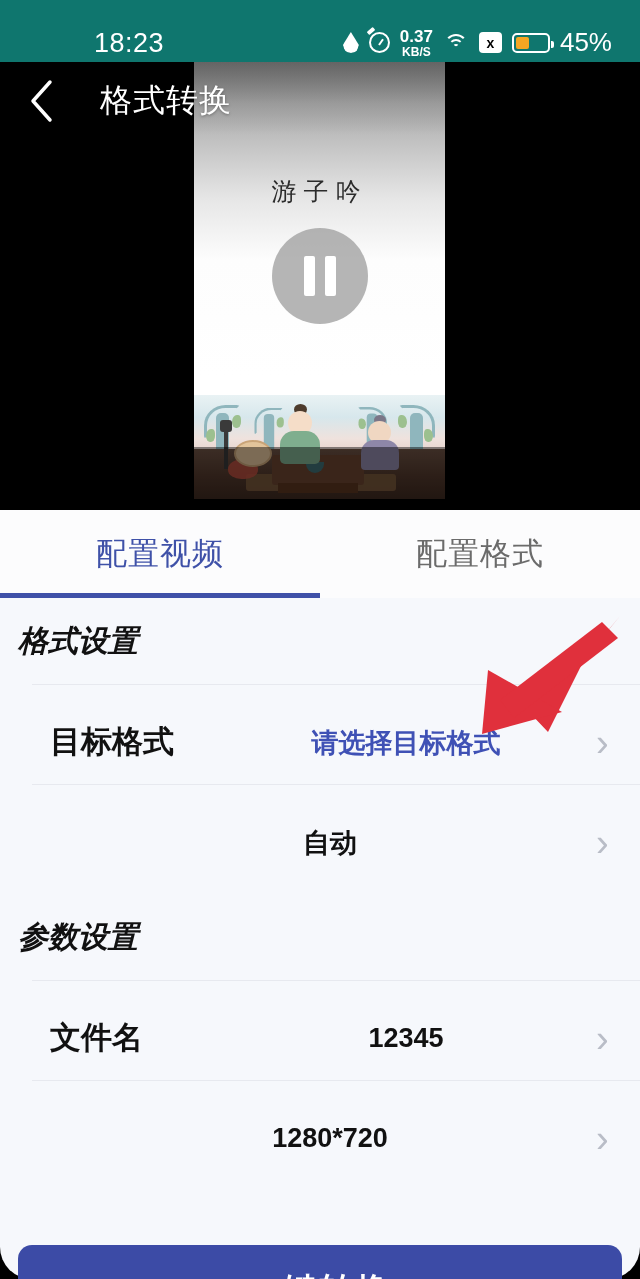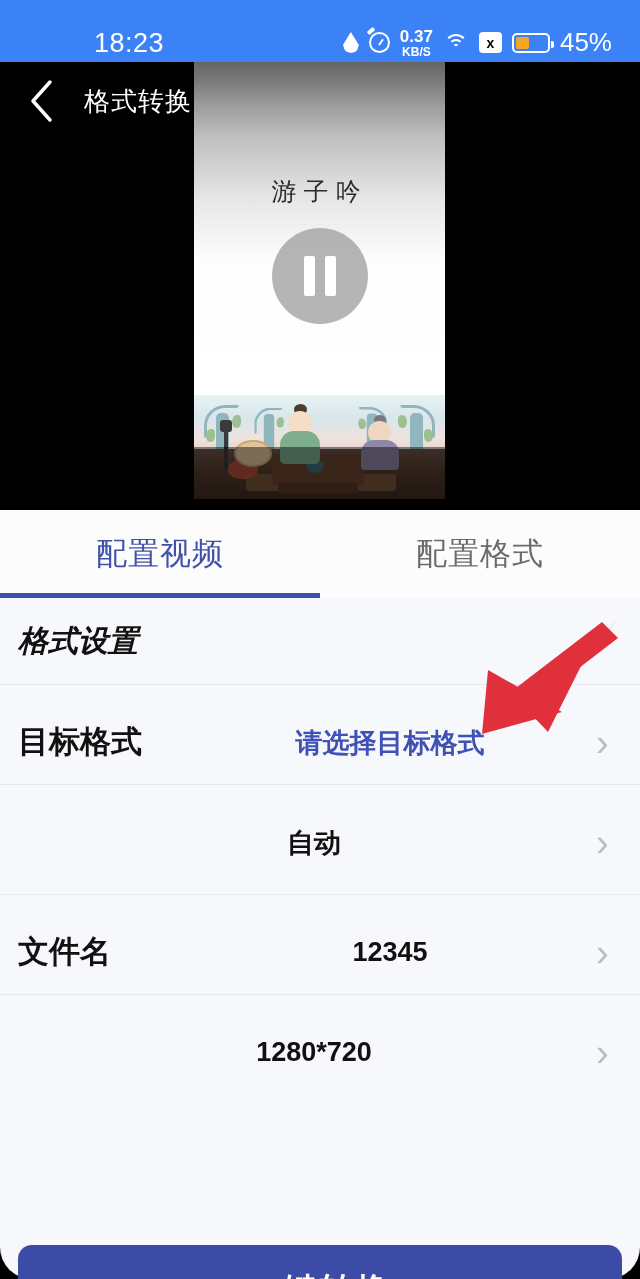--- a/index.html
+++ b/index.html
@@ -6,21 +6,21 @@
   html, body {
     width:640px; height:1279px; overflow:hidden;
     background:#000;
     font-family:"Liberation Sans","DejaVu Sans",sans-serif;
   }
   #app { position:relative; width:640px; height:1279px; background:#000; overflow:hidden; }
 
   
   .statusbar{
     position:absolute; left:0; top:0; width:640px; height:62px;
-    background:#3b82f6; color:#fff; z-index:40;
+    background:#0f766e; color:#fff; z-index:40;
     display:flex; align-items:center;
   }
   .sb-time{ position:absolute; left:94px; top:28px; font-size:27px; letter-spacing:.5px; }
   .sb-right{ position:absolute; right:28px; top:27px; display:flex; align-items:center; gap:10px; }
   .ic-drop{ width:16px; height:21px; background:#fff;
     border-radius:50% 50% 50% 50% / 62% 62% 38% 38%;
     clip-path:polygon(50% 0%, 100% 62%, 86% 95%, 50% 100%, 14% 95%, 0% 62%); }
   .ic-alarm{ position:relative; width:21px; height:21px; border:2.5px solid #fff; border-radius:50%; }
   .ic-alarm:before{ content:""; position:absolute; left:50%; top:4px; width:2px; height:7px; background:#fff; transform-origin:bottom; transform:translateX(-50%) rotate(35deg); }
   .ic-alarm:after{ content:""; position:absolute; left:-4px; top:-5px; width:8px; height:4px; background:#fff; transform:rotate(-40deg); border-radius:1px; }
@@ -81,22 +81,22 @@
   .bowl{ position:absolute; left:112px; bottom:26px; width:18px; height:11px; background:#3e6e73; border-radius:0 0 9px 9px; }
 
   .topfade{ position:absolute; left:194px; top:57px; width:251px; height:78px;
     background:linear-gradient(180deg,rgba(80,80,80,.75) 0%,rgba(120,120,120,.3) 60%,rgba(255,255,255,0) 100%); z-index:7; }
   .botdim{ position:absolute; left:194px; top:447px; width:251px; height:52px; background:rgba(0,0,0,.45); z-index:7; }
 
   .navbar{ position:absolute; left:0; top:62px; width:640px; height:78px; z-index:20;
     display:flex; align-items:center; }
   .back{ width:84px; height:78px; display:flex; align-items:center; justify-content:center; }
   .back svg{ display:block; }
-  .nav-title{ font-size:26px; color:#fff; font-weight:500; letter-spacing:1px;
-    text-shadow:0 1px 3px rgba(0,0,0,.35); }
+  .nav-title{ font-size:32px; color:#fff; font-weight:500; letter-spacing:1px;
+    text-shadow:0 1px 3px rgba(0,0,0,.35);margin-left:16px; }
 
   .controls{ position:absolute; left:0; top:447px; width:640px; height:63px; z-index:25;
     display:flex; align-items:center; }
   .t-cur{ position:absolute; left:32px; top:452px; font-size:31px; color:#fff; }
   .t-tot{ position:absolute; left:482px; top:452px; font-size:31px; color:#fff; }
   .track{ position:absolute; left:155px; top:471px; width:300px; height:8px;
     background:#e9e9e9; border-radius:4px; }
   .thumb{ position:absolute; left:138px; top:458px; width:34px; height:34px;
     background:#fff; border-radius:50%; }
   .fs-ic{ position:absolute; left:589px; top:460px; width:30px; height:30px; }
@@ -111,21 +111,21 @@
   .tabs{ display:flex; height:88px; background:#fcfcfd; position:relative; }
   .tab{ flex:1; display:flex; align-items:center; justify-content:center;
     font-size:31px; color:#6b6b6b; letter-spacing:1px; }
   .tab.active{ color:#3f51a8; }
   .tab-underline{ position:absolute; left:0; bottom:0; width:320px; height:5px; background:#3f51a8; }
 
   .section-title{ height:86px; display:flex; align-items:center; padding:0 18px;
     font-size:30px; color:#111; font-weight:600;font-style:italic; }
   .gap{ height:10px; background:#f6f8fc; }
   .row{ display:flex; align-items:center; min-height:100px; padding:24px 18px 8px 18px;
-    border-top:1px solid #e7e9ef; position:relative; }
+    border-top:1px solid #e7e9ef; position:relative;margin-left:32px; }
   .row .label{ width:152px; font-size:31px; color:#111; font-weight:600; line-height:1.18; }
   .row .value{ flex:1; font-size:27px; color:#111; font-weight:600; padding-left:14px;text-align:center; }
   .row .value.link{ color:#3f51b5; font-weight:600; }
   .chev{ width:26px; color:#b9bdc7; font-size:38px; line-height:1; font-weight:300; }
 
   .cta{ position:absolute; left:18px; top:1245px; width:604px; height:90px;
     background:#3c4ba6; border-radius:14px; z-index:32;
     display:flex; align-items:center; justify-content:center;
     color:#fff; font-size:33px; letter-spacing:3px; font-weight:600; }
 
@@ -252,20 +252,21 @@
       <div class="chev">›</div>
     </div>
 
     <div class="row">
       <div class="value">自动</div>
       <div class="chev">›</div>
     </div>
 
     <div class="gap"></div>
 
+    <div class="section-title">参数设置</div>
 
     <div class="row">
       <div class="label">文件名</div>
       <div class="value">12345</div>
       <div class="chev">›</div>
     </div>
 
     <div class="row">
       <div class="value">1280*720</div>
       <div class="chev">›</div>

